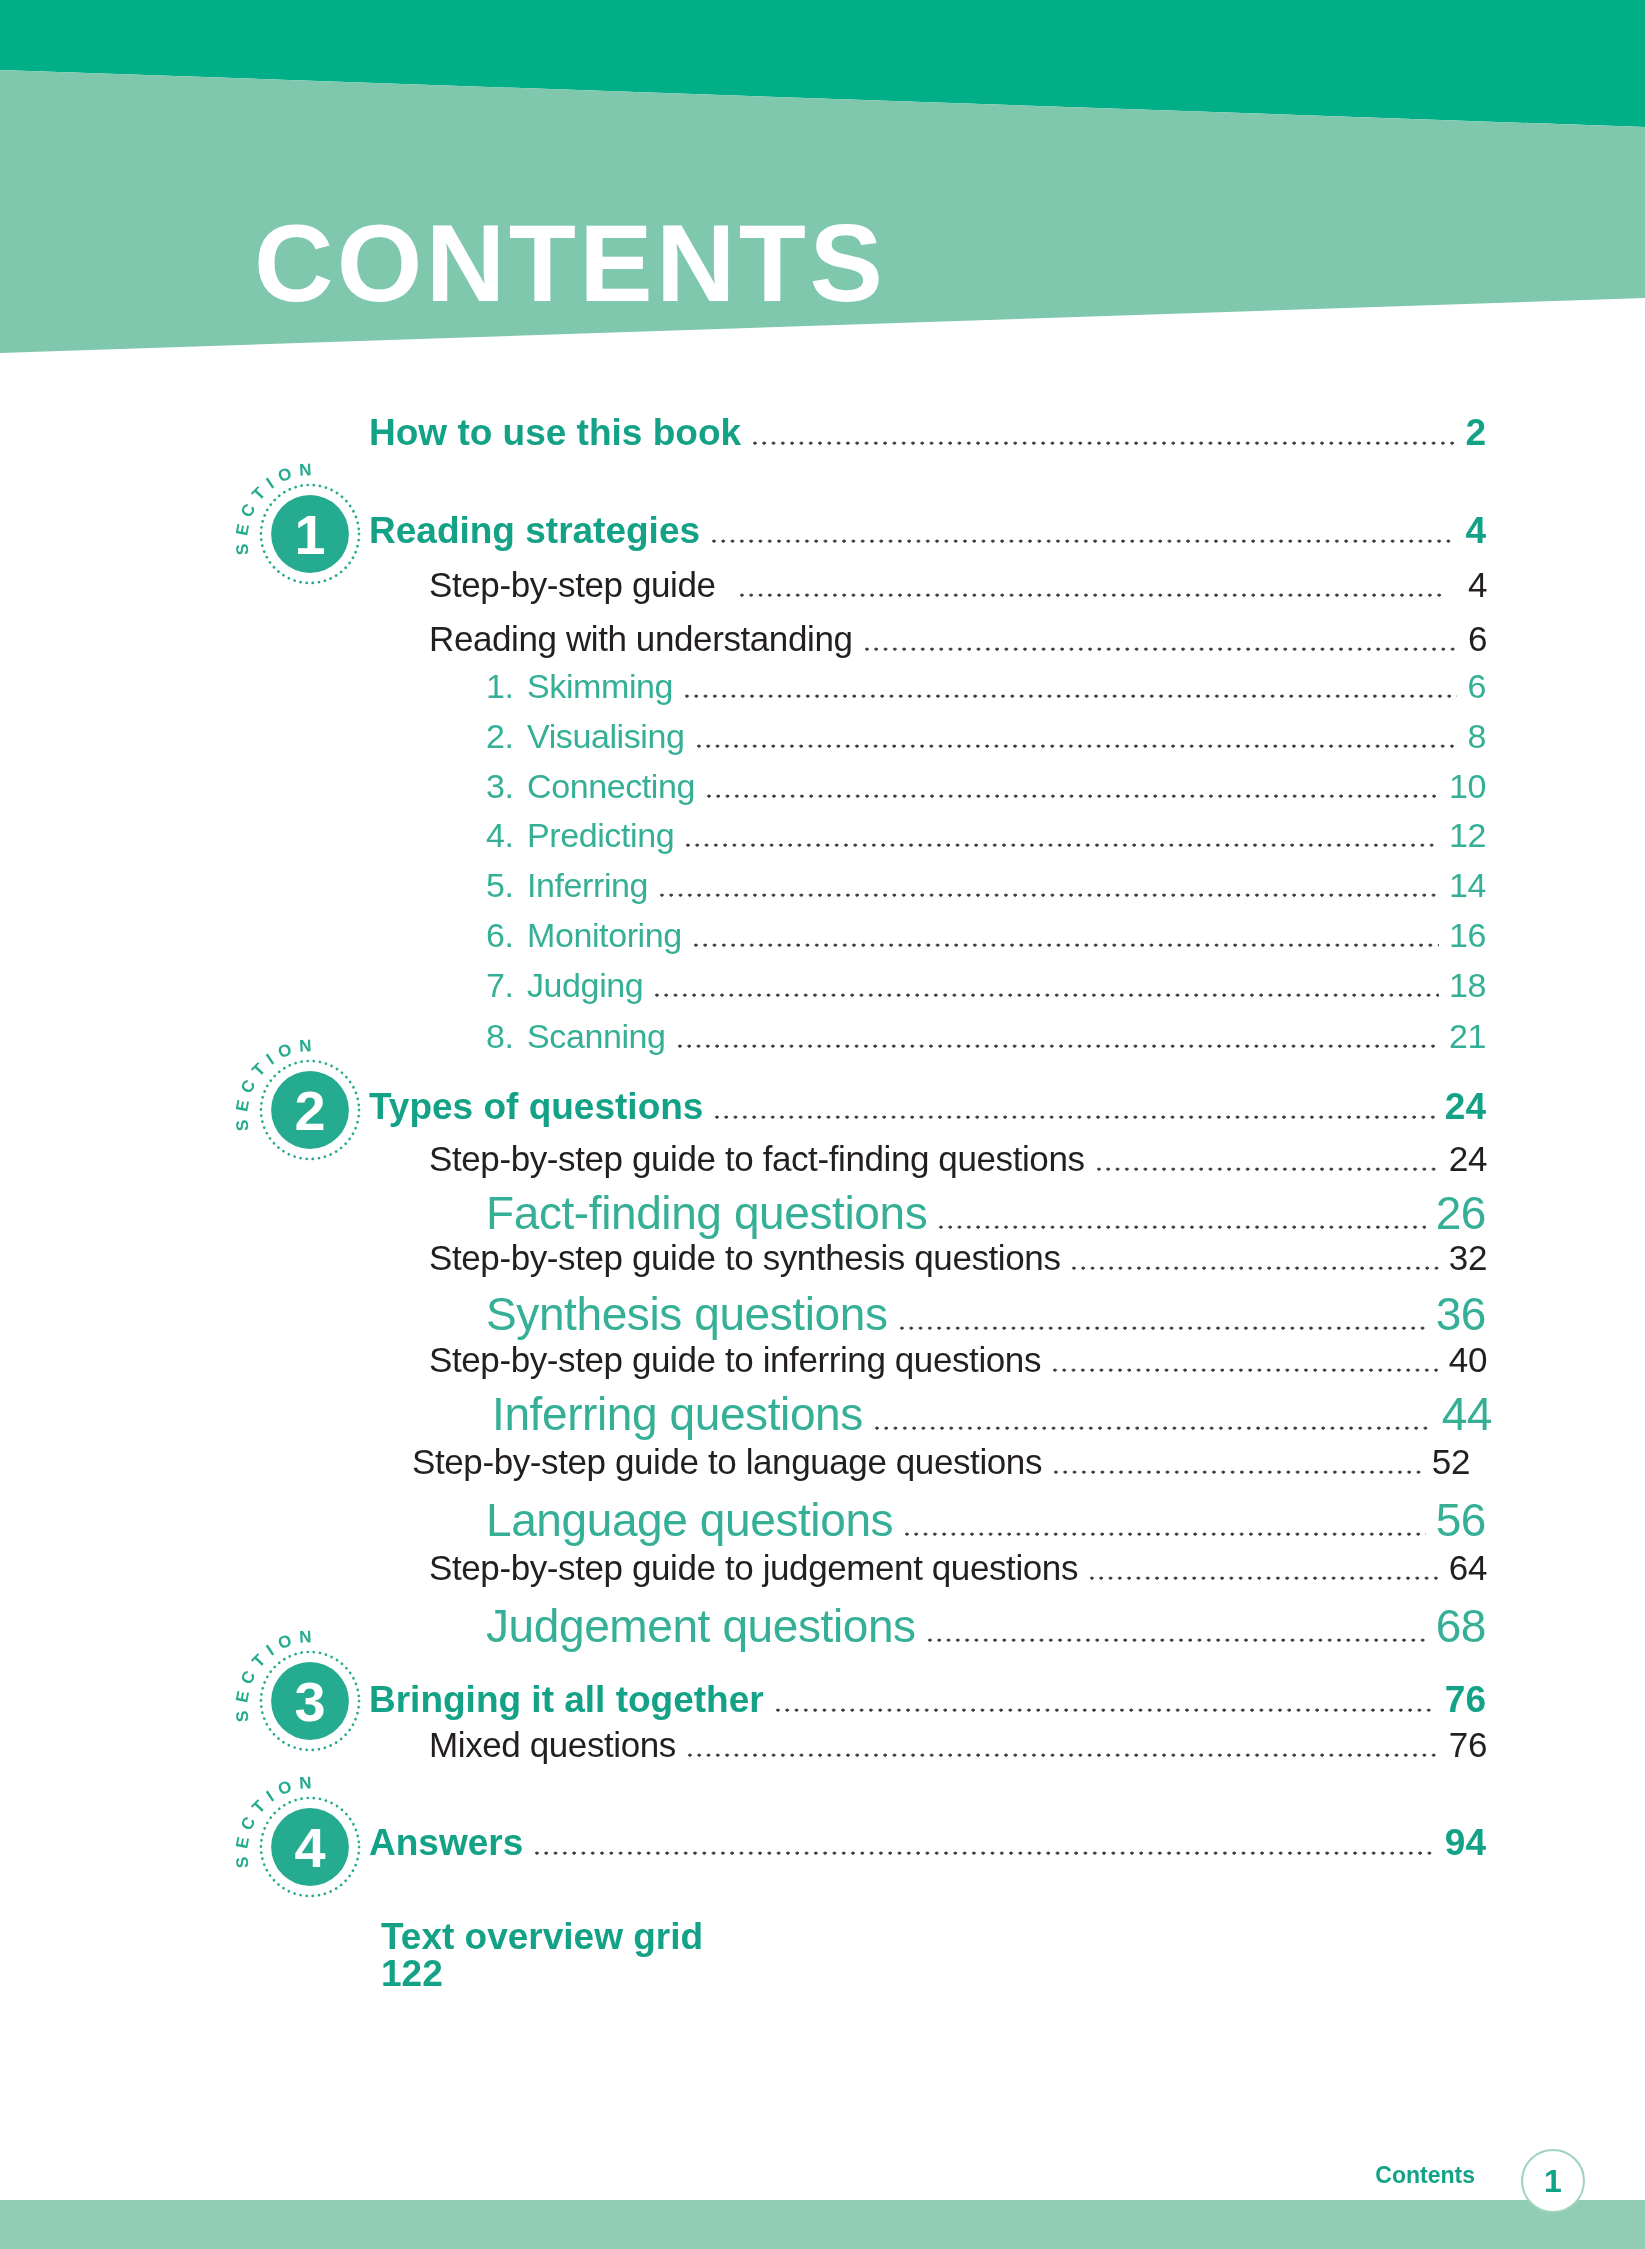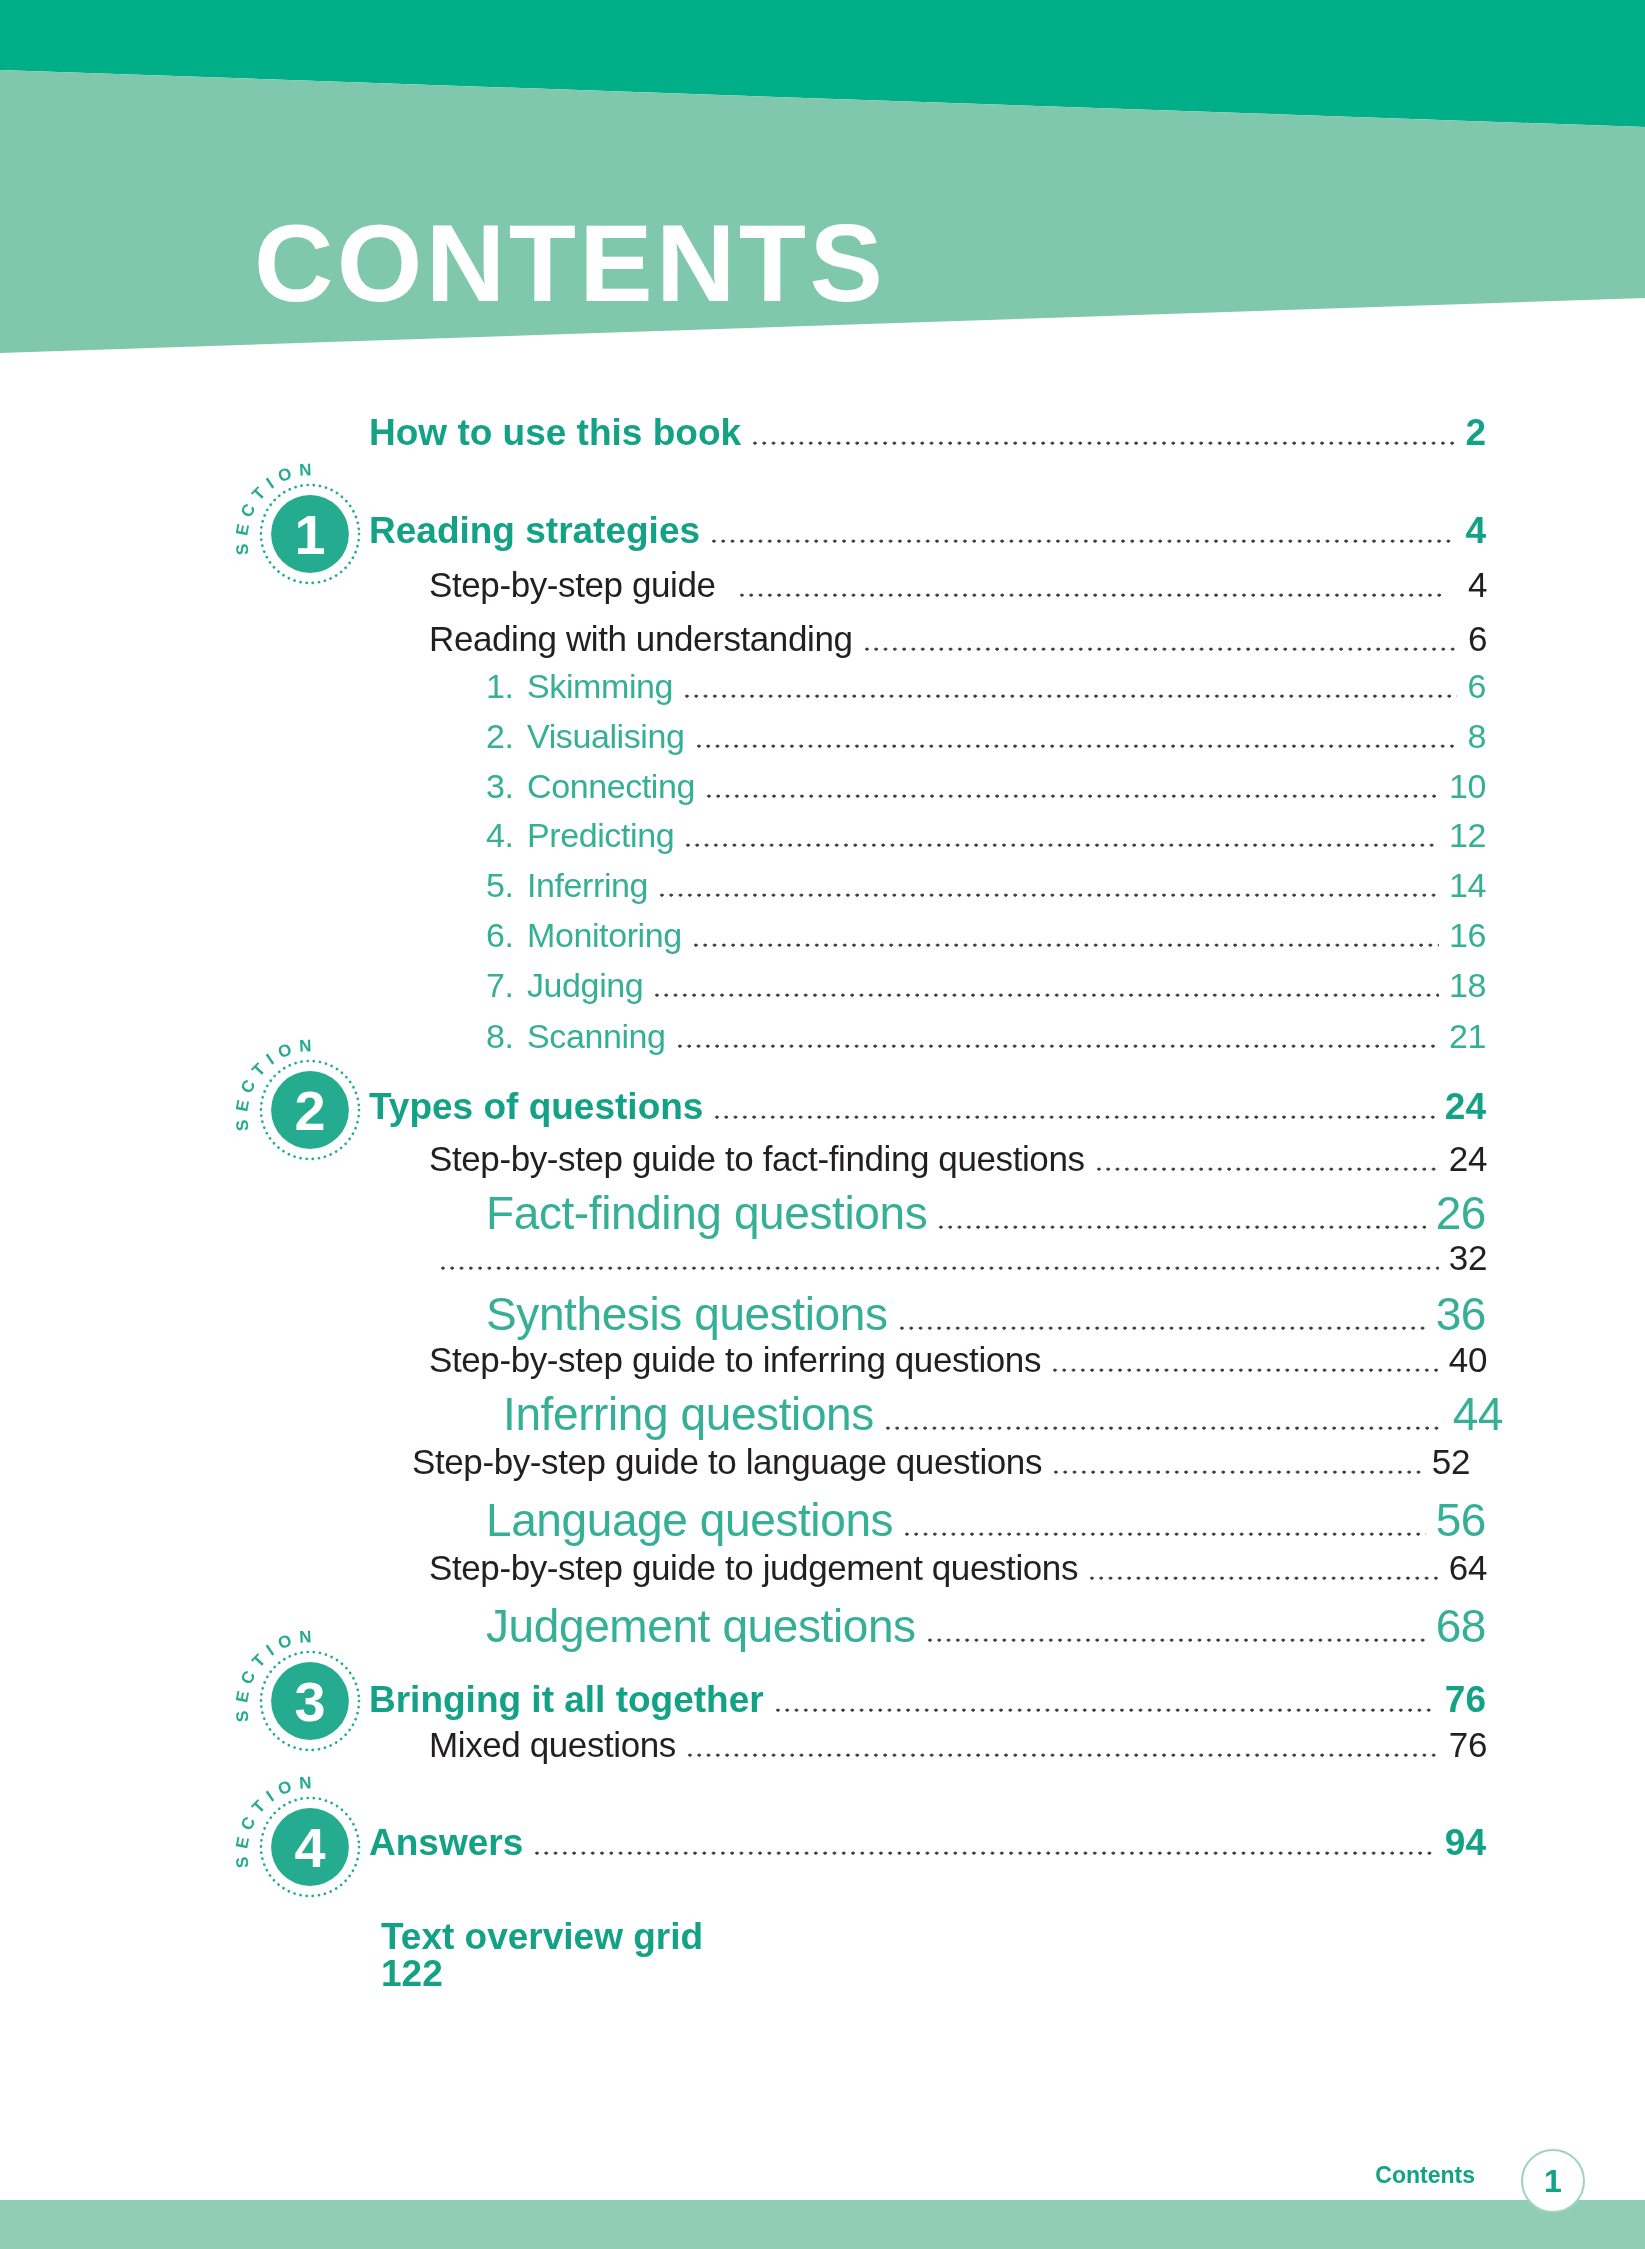--- a/index.html
+++ b/index.html
@@ -156,34 +156,35 @@
       <span>Step-by-step guide to fact-finding questions</span>
       <span class="leader"></span>
       <span class="pagenum">24</span>
     </div>
     <div class="toc-row style-tealsub" style="left: 486px; width: 1000px; top: 1190px;">
       <span>Fact-finding questions</span>
       <span class="leader"></span>
       <span class="pagenum">26</span>
     </div>
     <div class="toc-row style-sub" style="left: 429px; width: 1058px; top: 1240px;">
+      <span>Step-by-step guide to synthesis questions</span>
       <span class="leader"></span>
       <span class="pagenum">32</span>
     </div>
     <div class="toc-row style-tealsub" style="left: 486px; width: 1000px; top: 1291px;">
       <span>Synthesis questions</span>
       <span class="leader"></span>
       <span class="pagenum">36</span>
     </div>
     <div class="toc-row style-sub" style="left: 429px; width: 1058px; top: 1342px;">
       <span>Step-by-step guide to inferring questions</span>
       <span class="leader"></span>
       <span class="pagenum">40</span>
     </div>
-    <div class="toc-row style-tealsub" style="left: 503px; width: 1000px; top: 1391px;">
+    <div class="toc-row style-tealsub" style="left: 492px; width: 1000px; top: 1391px;">
       <span>Inferring questions</span>
       <span class="leader"></span>
       <span class="pagenum">44</span>
     </div>
     <div class="toc-row style-sub" style="left: 412px; width: 1058px; top: 1444px; justify-content: center;">
       <span>Step-by-step guide to language questions</span>
       <span class="leader"></span>
       <span class="pagenum">52</span>
     </div>
     <div class="toc-row style-tealsub" style="left: 486px; width: 1000px; top: 1497px;">

